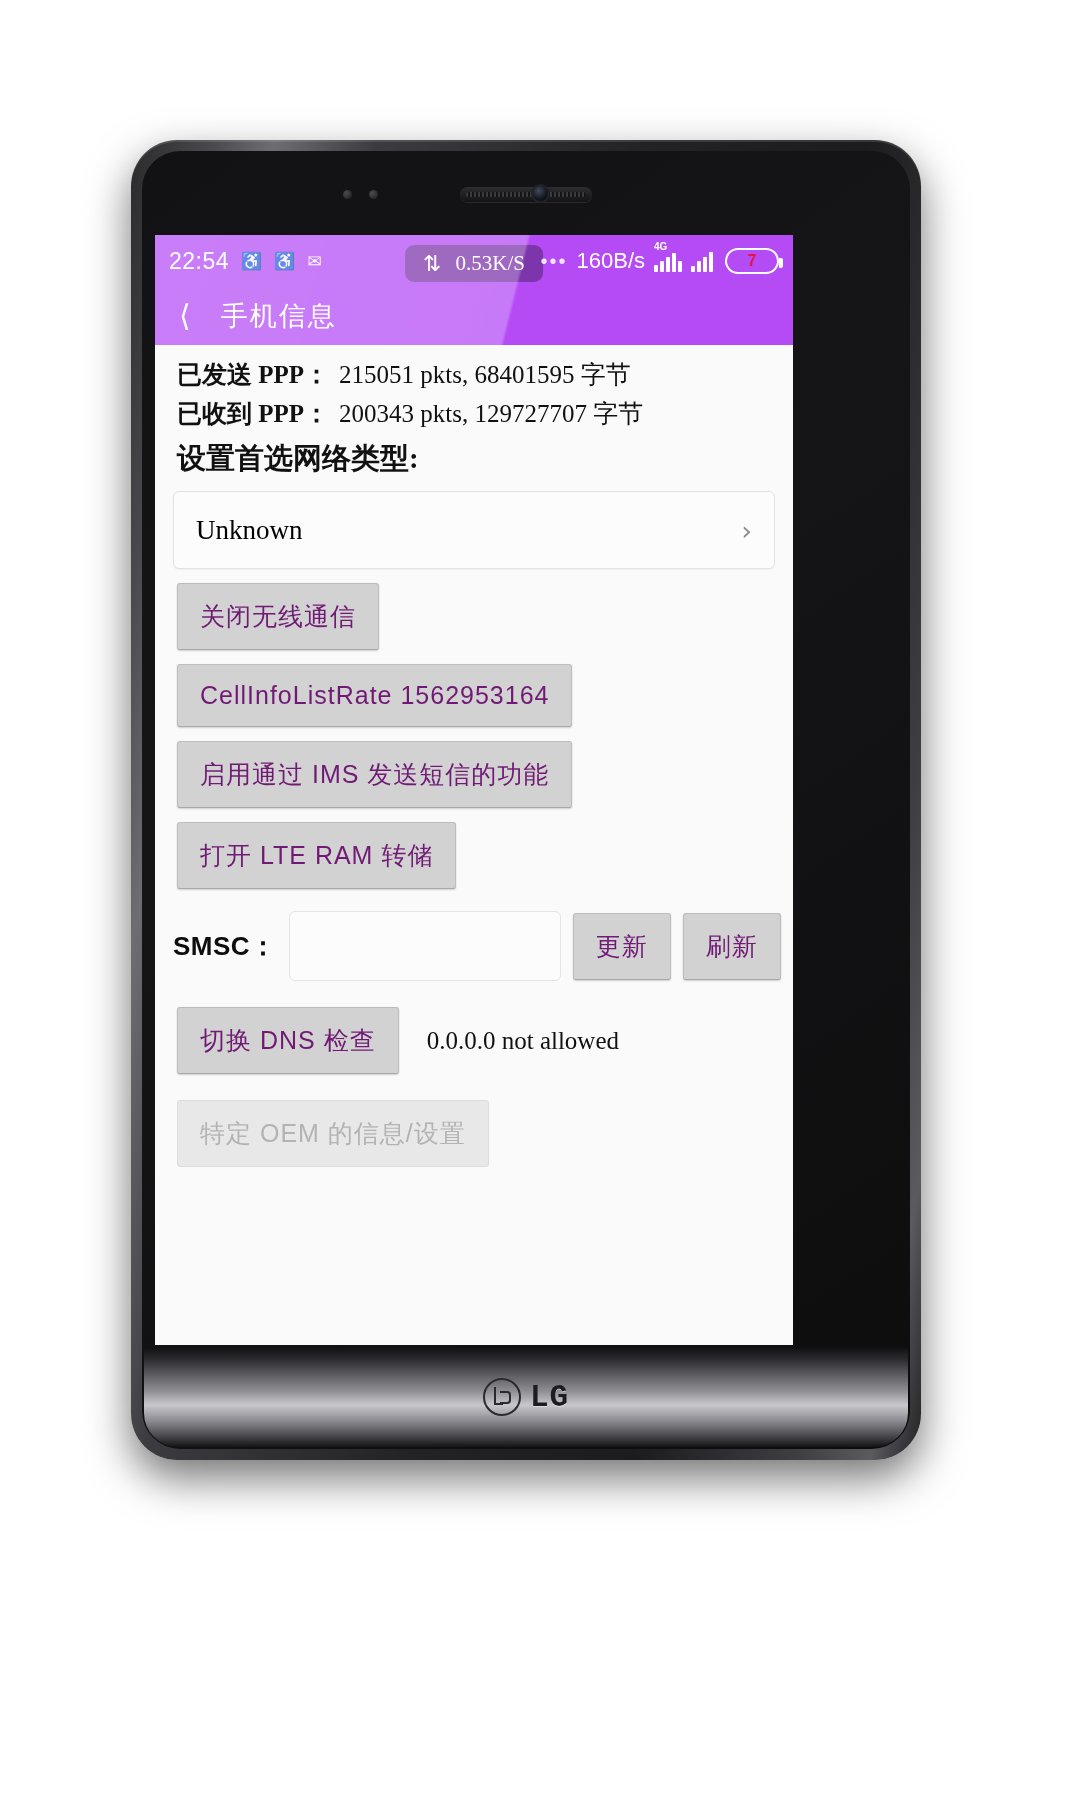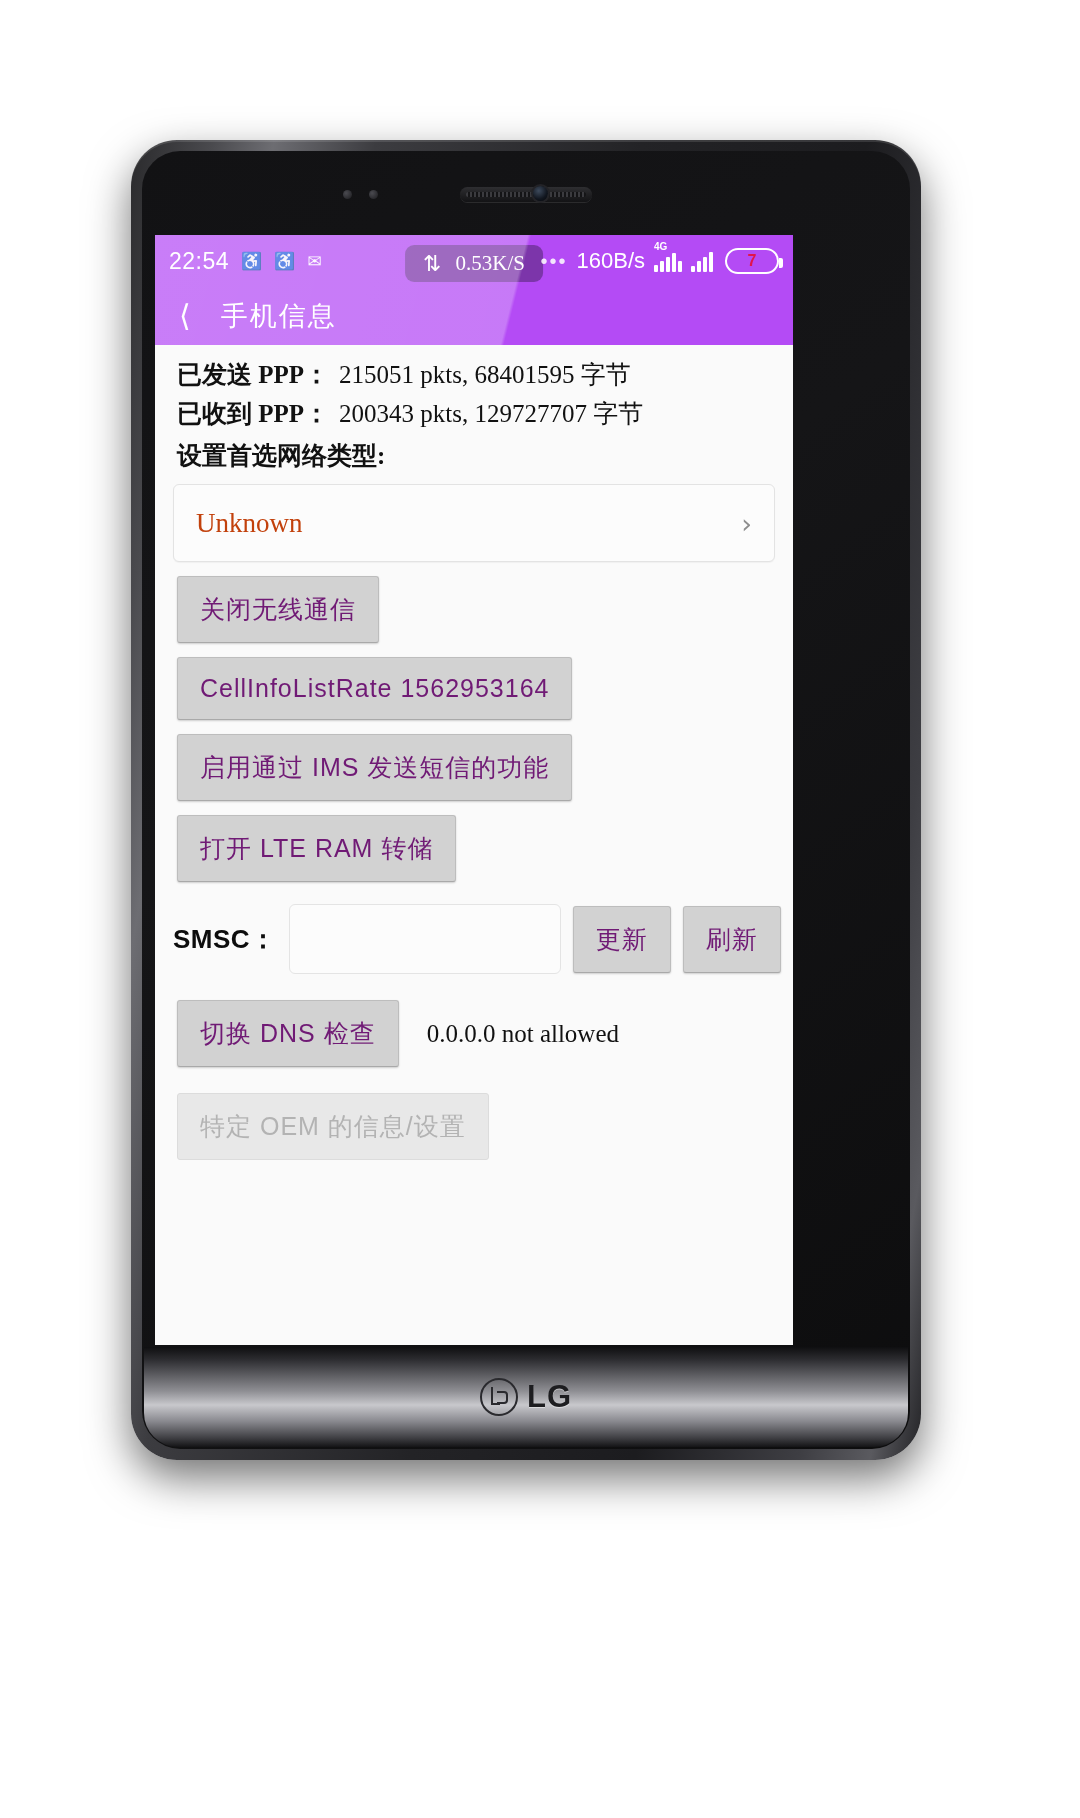--- a/index.html
+++ b/index.html
@@ -71,21 +71,21 @@
 
   
   #phone-chin {
     position: absolute; left: 13px; right: 13px; bottom: 13px;
     height: 100px; border-radius: 0 0 34px 34px;
     background: linear-gradient(180deg, #0f0f11 0%, #2b2b2f 12%, #8e8e93 44%,
                 #c8c8cc 58%, #8a8a90 74%, #3a3a3e 92%, #141416 100%);
     display: flex; align-items: center; justify-content: center;
   }
   #brand-logo {
-    font-family: Liberation Sans, sans-serif;
+    font-family: Liberation Mono, monospace;
     font-weight: bold; font-size: 31px; letter-spacing: 1px;
     color: #1d1d20;
     display: flex; align-items: center; gap: 9px;
     text-shadow: 0 1px 0 rgba(255,255,255,.45);
   }
   #brand-logo .lg-mark {
     width: 38px; height: 38px; border-radius: 50%;
     border: 2.5px solid #2a2a2e;
     position: relative;
     font-size: 0;
@@ -165,35 +165,35 @@
   }
   .info-line {
     font-size: 25px; color: #111;
     padding: 3px 0 3px 22px;
     white-space: nowrap;
   }
   .info-line .label { font-weight: bold; }
   .info-line .value { font-weight: normal; padding-left: 10px; }
 
   .section-label {
-    font-size: 25px; font-weight: bold; color: #111;
+    font-size: 29px; font-weight: bold; color: #111;
     padding: 6px 0 4px 22px;
   }
 
   #network-type-select {
     margin: 8px 18px 0 18px;
     height: 78px;
     background: #fcfcfc;
     border: 1px solid #e3e3e3;
     border-radius: 6px;
     display: flex; align-items: center;
     padding: 0 22px;
     box-shadow: 0 1px 1px rgba(0,0,0,.04);
   }
-  #network-type-value { font-size: 27px; color: #c2410c; flex: 1; }
+  #network-type-value { font-size: 27px; color: #000000; flex: 1; }
   #network-type-chevron { font-size: 27px; color: #8d8d8d; font-family:"DejaVu Sans",sans-serif; }
 
   .action-button {
     display: inline-flex; align-items: center; justify-content: center;
     background: #d2d2d2;
     border: 1px solid #bdbdbd;
     border-bottom-color: #a9a9a9;
     border-radius: 3px;
     color: #701a75;
     font-size: 25px;

